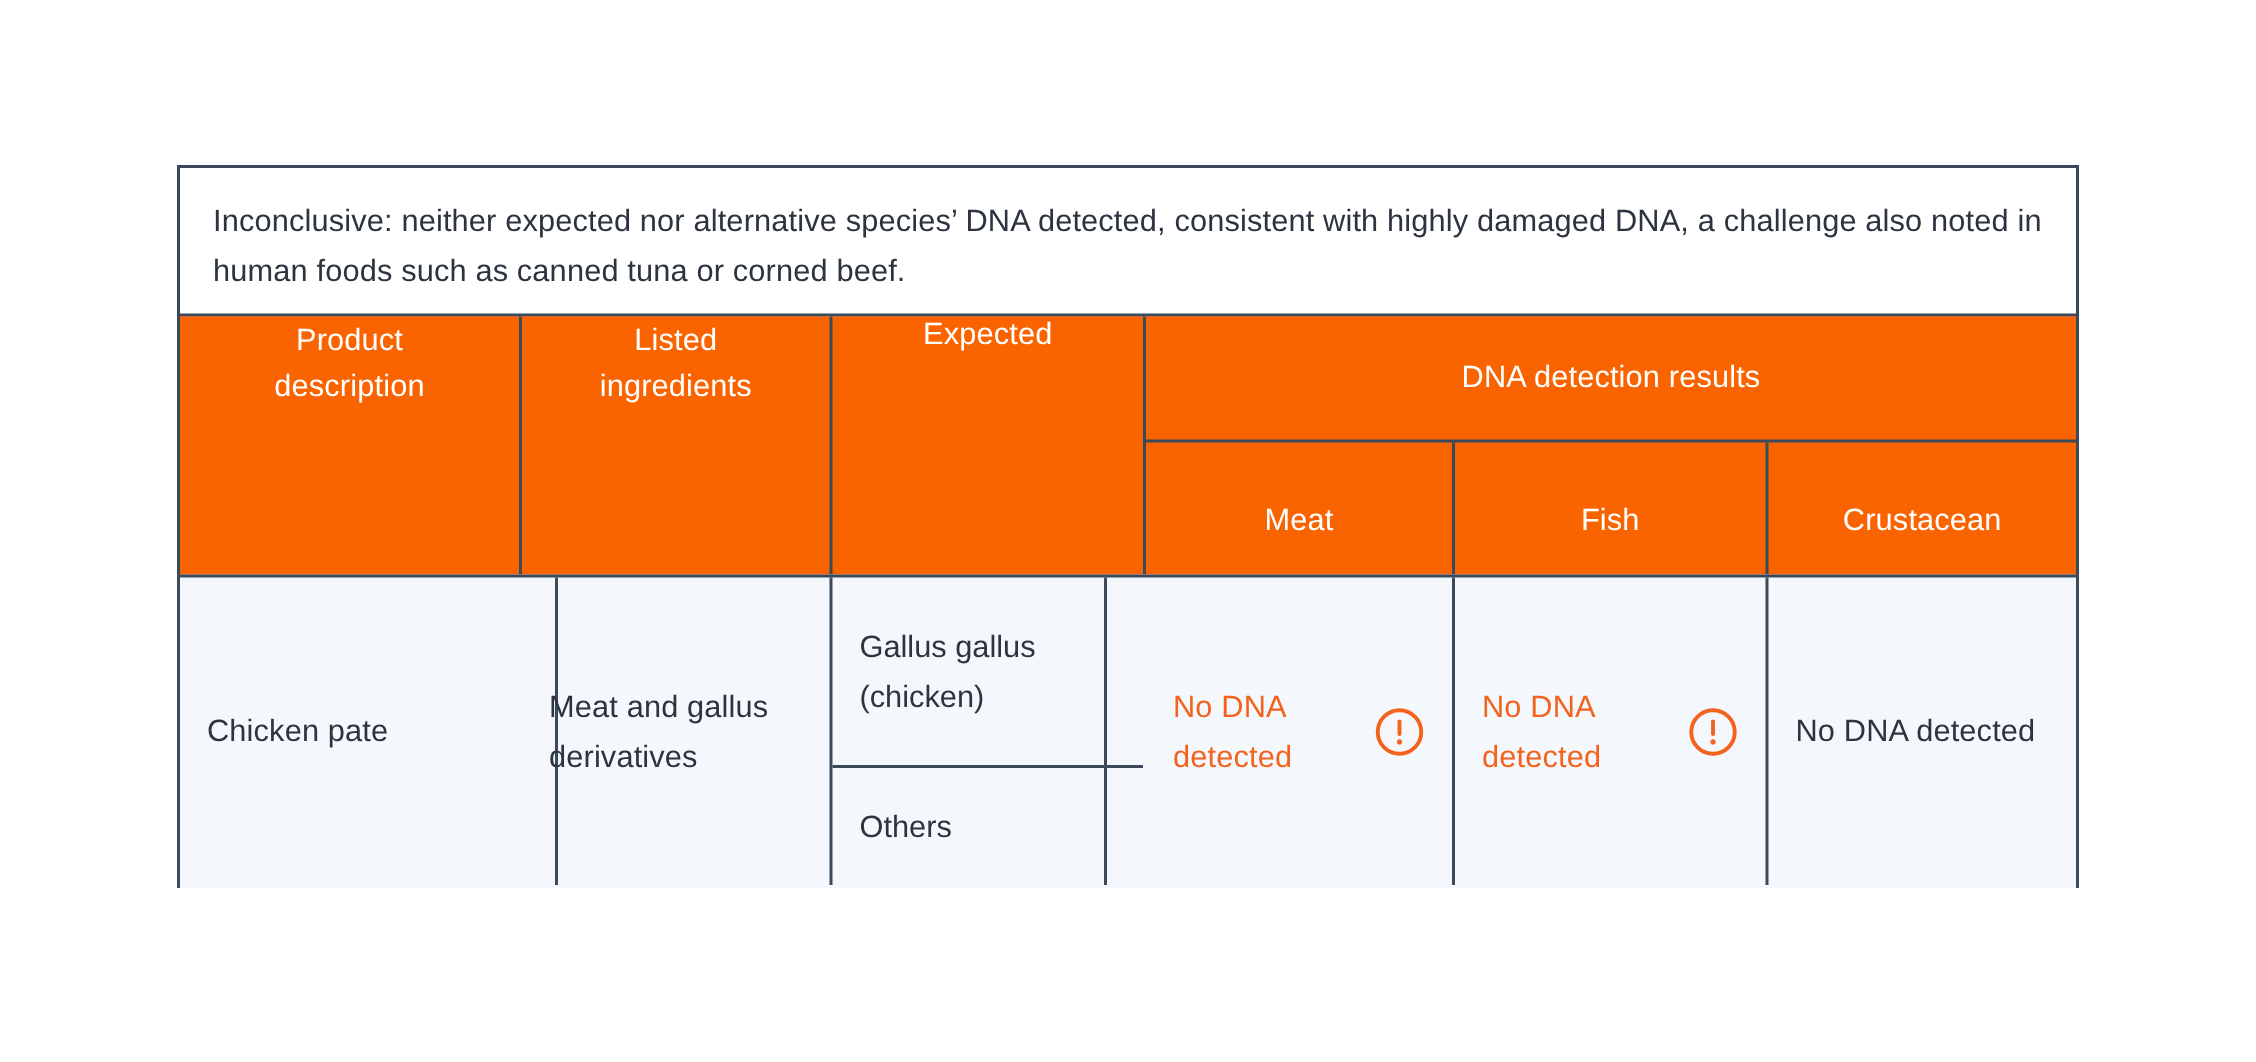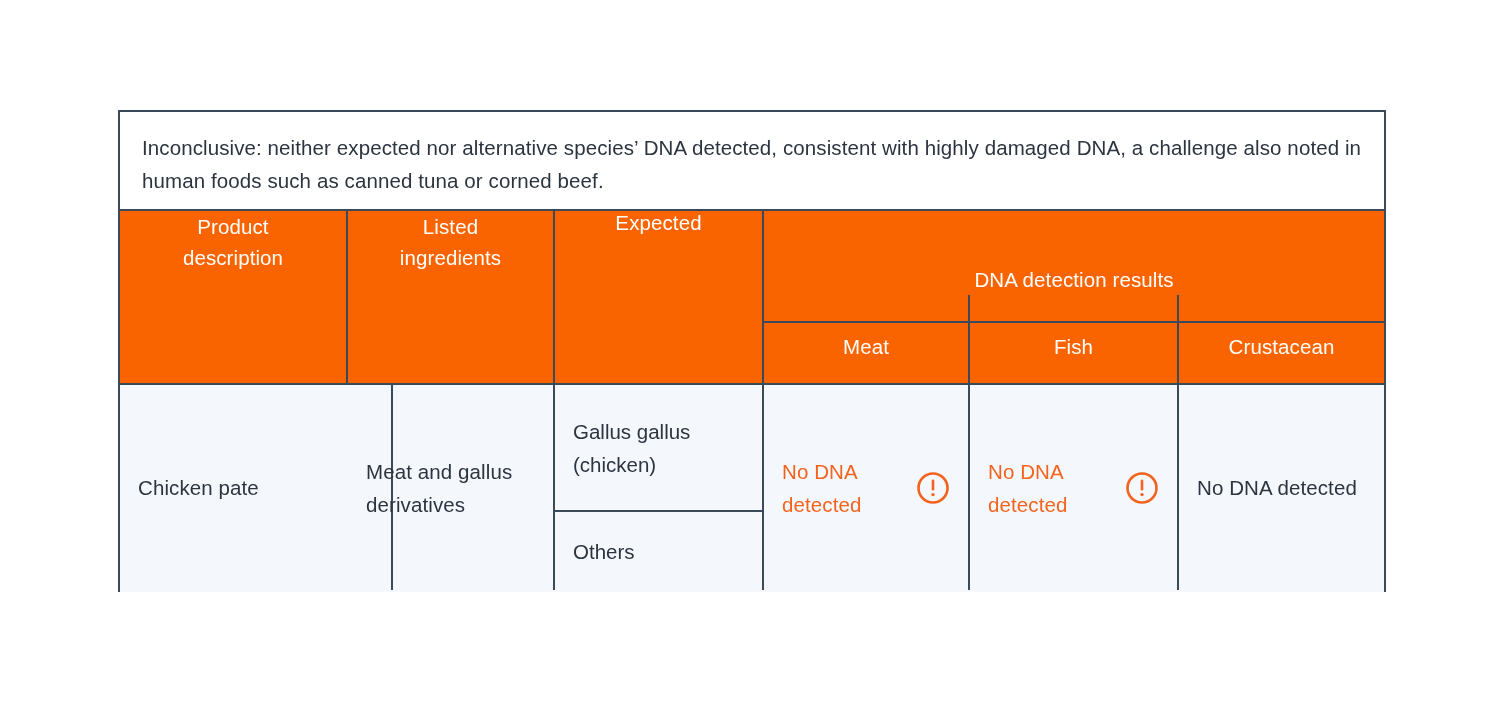--- a/index.html
+++ b/index.html
@@ -99,21 +99,20 @@
     width: 620px;
     height: 84px;
     box-sizing: border-box;
     display: flex;
     align-items: center;
     justify-content: center;
     color: #ffffff;
     font-size: 20.5px;
     letter-spacing: 0.1px;
     border-bottom: 2px solid #3b4a5a;
-    margin-top: 28px;
   }
   .hsub {
     position: absolute;
     top: 84px;
     height: 104px;
     box-sizing: border-box;
     display: flex;
     align-items: center;
     justify-content: center;
     color: #ffffff;
@@ -142,29 +141,29 @@
     box-sizing: border-box;
     display: flex;
     align-items: center;
     color: #2c3440;
     font-size: 20.5px;
     line-height: 33px;
     letter-spacing: 0.1px;
     padding: 0 18px;
     border-right: 2px solid #3b4a5a;
   }
-  .dcell-product     { left: 0px;   width: 273px; }
+  .dcell-product     { left: 0px;   width: 252px; }
   .dcell-ingredients { left: 228px; width: 207px; }
 
   
   .dsplit {
     position: absolute;
     left: 435px;
     top: 0;
-    width: 209px;
+    width: 183px;
     height: 205px;
     box-sizing: border-box;
     border-right: 2px solid #3b4a5a;
   }
   .dsplit-top {
     position: absolute;
     left: 0; top: 0;
     width: 207px;
     height: 127px;
     box-sizing: border-box;

